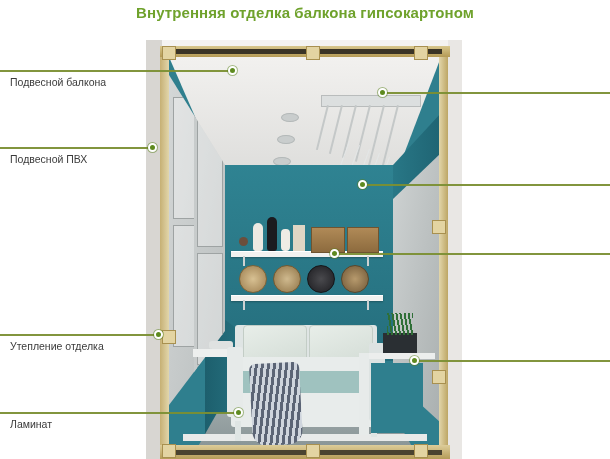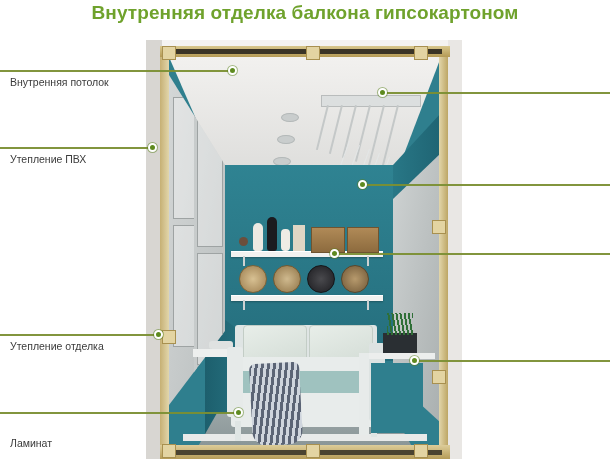--- a/index.html
+++ b/index.html
@@ -10,21 +10,21 @@
     font-family:"Liberation Sans","DejaVu Sans",sans-serif;
     overflow:hidden;
     position:relative;
   }
   .stage{position:absolute;left:0;top:0;width:610px;height:459px;}
 
   
   .title{
     position:absolute;left:0;top:3px;width:610px;
     text-align:center;
-    font-size:19px;
+    font-size:15px;
     font-weight:bold;
     color:#6fa22c;
     letter-spacing:0.1px;
     line-height:20px;
   }
 
   
   .photo{
     position:absolute;left:146px;top:40px;width:316px;height:419px;
     overflow:hidden;
@@ -283,39 +283,39 @@
     <div class="brack b5"></div>
     <div class="brack b6"></div>
     <div class="brack b7"></div>
     <div class="brack b8"></div>
     <div class="brack b9"></div>
   </div>
 
   <div class="callout">
     <div class="co-line" style="left:0px;top:70px;width:232px;"></div>
     <div class="co-dot" style="left:228px;top:66px;"></div>
-    <div class="co-text left" style="top:76px;width:140px;">Внутренняя потолок</div>
+    <div class="co-text left" style="top:76px;width:140px;">Подвесной балкона</div>
   </div>
 
   <div class="callout">
     <div class="co-line" style="left:0px;top:147px;width:152px;"></div>
     <div class="co-dot" style="left:148px;top:143px;"></div>
-    <div class="co-text left" style="top:153px;width:140px;">Утепление ПВХ</div>
+    <div class="co-text left" style="top:153px;width:140px;">Подвесной ПВХ</div>
   </div>
 
   <div class="callout">
     <div class="co-line" style="left:0px;top:334px;width:158px;"></div>
     <div class="co-dot" style="left:154px;top:330px;"></div>
     <div class="co-text left" style="top:340px;width:150px;">Утепление отделка</div>
   </div>
 
   <div class="callout">
     <div class="co-line" style="left:0px;top:412px;width:238px;"></div>
     <div class="co-dot" style="left:234px;top:408px;"></div>
-    <div class="co-text left" style="top:437px;width:140px;">Ламинат</div>
+    <div class="co-text left" style="top:418px;width:140px;">Ламинат</div>
   </div>
 
   <div class="callout">
     <div class="co-line" style="left:382px;top:92px;width:228px;"></div>
     <div class="co-dot" style="left:378px;top:88px;"></div>
 
   </div>
 
   <div class="callout">
     <div class="co-line" style="left:362px;top:184px;width:248px;"></div>

